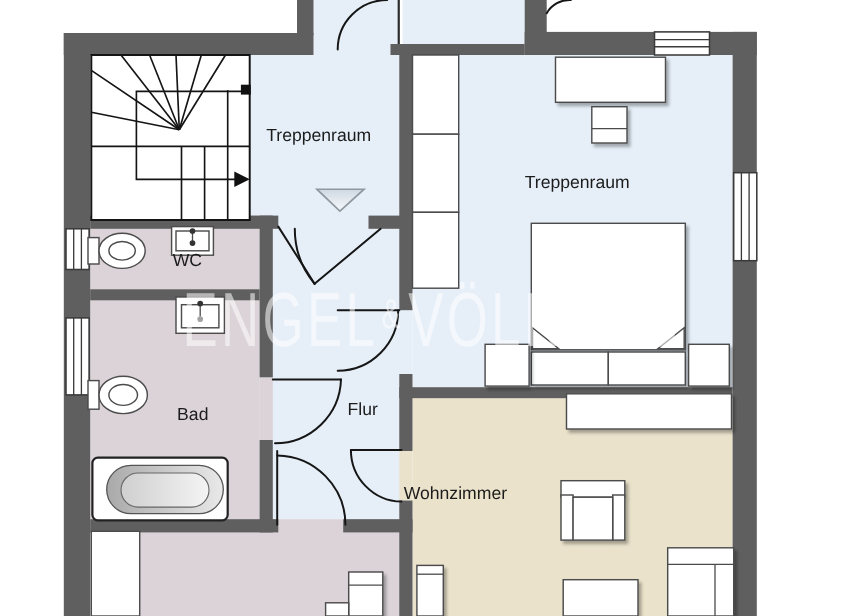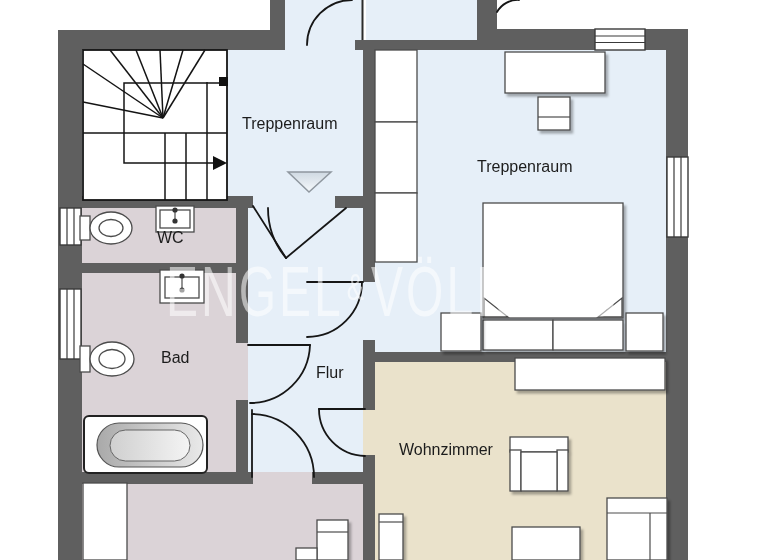--- a/index.html
+++ b/index.html
@@ -232,19 +232,19 @@
     <line class="furn-line" x1="317" y1="532" x2="348" y2="532"></line>
   </g>
   <g>
     <rect class="furn" x="296" y="548" width="21" height="12"></rect>
   </g>
 </svg>
 
   <div class="room-label" style="left:242px;top:115px">Treppenraum</div>
   <div class="room-label" style="left:477px;top:158px">Treppenraum</div>
   <div class="room-label" style="left:157px;top:229px">WC</div>
-  <div class="room-label" style="left:161px;top:349px">Bad</div>
+  <div class="room-label" style="left:161px;top:369px">Bad</div>
   <div class="room-label" style="left:316px;top:364px">Flur</div>
-  <div class="room-label" style="left:399px;top:441px">Wohnzimmer</div>
+  <div class="room-label" style="left:367px;top:441px">Wohnzimmer</div>
 
   <div id="watermark"><span>ENGEL</span><span class="amp">&amp;</span><span>VÖLKERS</span></div>
 
 </div>
 
 </body></html>

